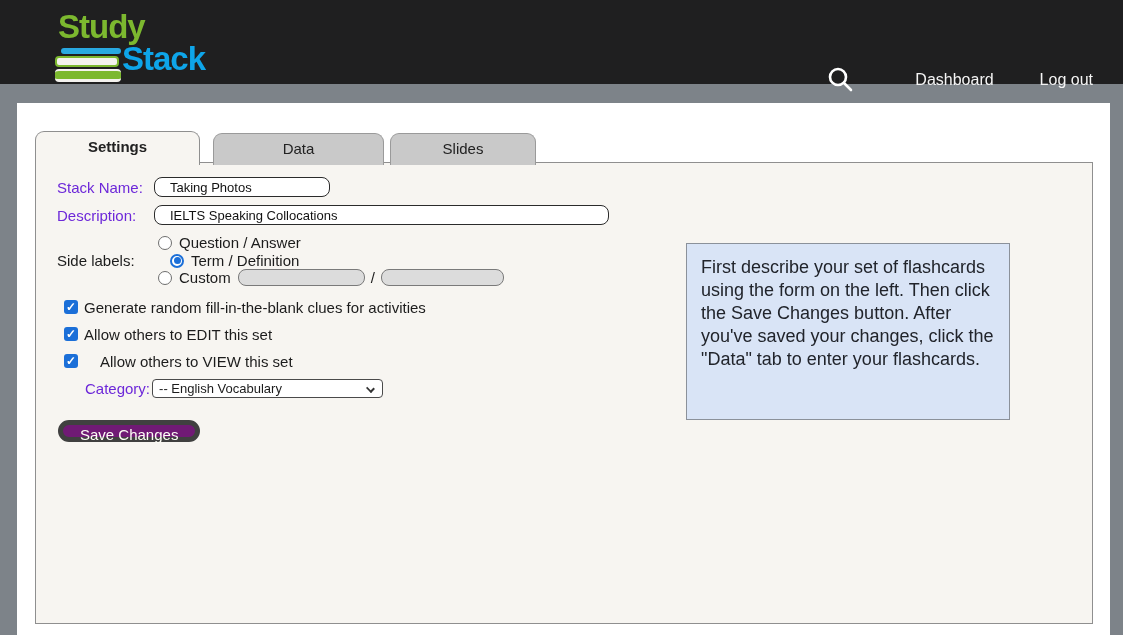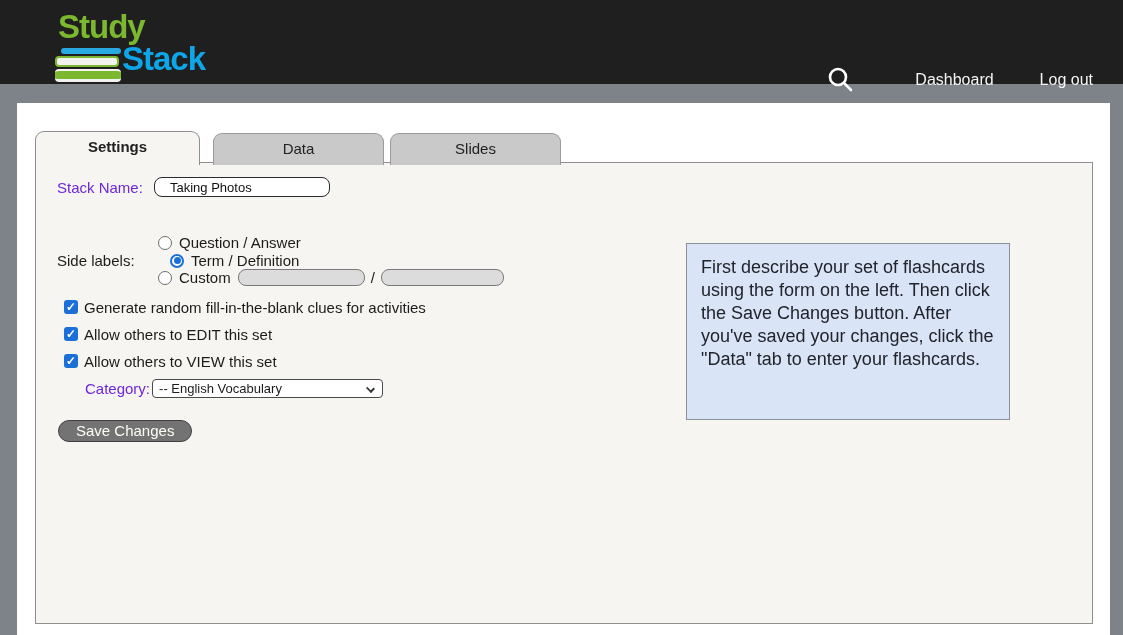--- a/index.html
+++ b/index.html
@@ -68,21 +68,21 @@
     font-size: 15px;
     background: #c9c9c9;
     border: 1px solid #9a9a9a;
     border-bottom: none;
     border-radius: 9px 9px 0 0;
     cursor: pointer;
     color: #222;
   }
   .tab-settings { width: 165px; margin-right: 13px; }
   .tab-data     { width: 171px; margin-right: 6px; }
-  .tab-slides   { width: 171px; }
+  .tab-slides   { width: 146px; }
   .tab.active {
     background: #f7f5f1;
     font-weight: bold;
     height: 34px;
     border-color: #8f8f8f;
   }
 
   
   .panel {
     position: absolute; left: 18px; top: 59px;
@@ -131,21 +131,21 @@
     width: 127px; height: 17px;
     border: 1px solid #7a7a7a; border-radius: 8px;
     background: #dcdcdc; margin-left: 7px;
   }
   .custom-input-2 { width: 123px; margin-left: 6px; }
   .slash { margin-left: 6px; }
 
   .checkbox-row { left: 28px; height: 16px; cursor: pointer; }
   .checkbox-row-1 { top: 136px; }
   .checkbox-row-2 { top: 163px; }
-  .checkbox-row-3 { top: 190px; }
+  .checkbox-row-3 { top: 190px; gap: 16px; }
   .checkbox {
     width: 14px; height: 14px; border-radius: 3px;
     background: #1b6fd8; margin-right: 6px; flex: 0 0 auto;
     display: flex; align-items: center; justify-content: center;
     color: #fff; font-size: 12px; font-weight: bold; line-height: 14px;
   }
   .checkbox::after { content: "\2713"; }
 
   .row-category { left: 49px; top: 216px; }
   .row-category .flabel { margin-right: 2px; }
@@ -162,22 +162,22 @@
   .chevron {
     position: absolute; right: 8px; top: 5px;
     width: 7px; height: 7px;
     border-right: 2px solid #333; border-bottom: 2px solid #333;
     transform: rotate(45deg) scale(1, 0.8);
   }
 
   .save-btn {
     position: absolute; left: 22px; top: 257px;
     height: 22px; padding: 0 17px;
-    background: #737373;
-    border: 1px solid #404040;
+    background: #701a75;
+    border: 5px solid #404040;
     border-radius: 11px;
     color: #fdfdf6; font-size: 15px; line-height: 20px;
     cursor: pointer;
     font-family: "Liberation Sans", sans-serif;
   }
 
   .info-box {
     position: absolute; left: 650px; top: 80px;
     width: 324px; height: 177px;
     background: #d9e4f6;
@@ -219,20 +219,24 @@
     <div class="tab tab-slides">Slides</div>
   </div>
 
   <div class="panel">
 
     <div class="frow row-stackname">
       <span class="flabel">Stack Name:</span>
       <input class="text-input input-stackname" type="text" value="Taking Photos" style="">
     </div>
 
+    <div class="frow row-description">
+      <span class="flabel">Description:</span>
+      <input class="text-input input-description" type="text" value="IELTS Speaking Collocations" style="">
+    </div>
 
     <span class="side-label-caption">Side labels:</span>
 
     <div class="frow radio-row radio-row-1">
       <span class="radio"></span>
       <span>Question / Answer</span>
     </div>
     <div class="frow radio-row radio-row-2">
       <span class="radio selected"></span>
       <span>Term / Definition</span>

